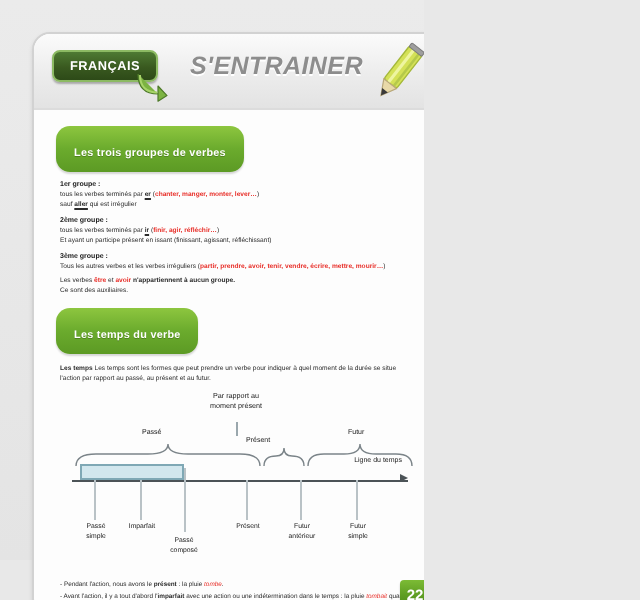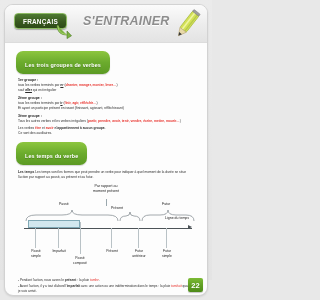--- a/index.html
+++ b/index.html
@@ -8,21 +8,21 @@
     width: 212px; height: 300px;
     overflow: hidden;
     background: #e8e8e8;
     font-family: "Liberation Sans", sans-serif;
   }
 
   .page {
     position: relative;
     width: 212px; height: 280px;
     background: linear-gradient(180deg,#ebebeb 0%,#e4e4e4 100%);
-    padding: 4px;
+    padding: 16px;
   }
 
   .card {
     position: relative;
     width: 204px; height: 292px;
     background: #fdfdfd;
     border: 1px solid #d2d2d2;
     border-radius: 9px;
     box-shadow: 0 1px 2px rgba(0,0,0,.10);
     overflow: hidden;

